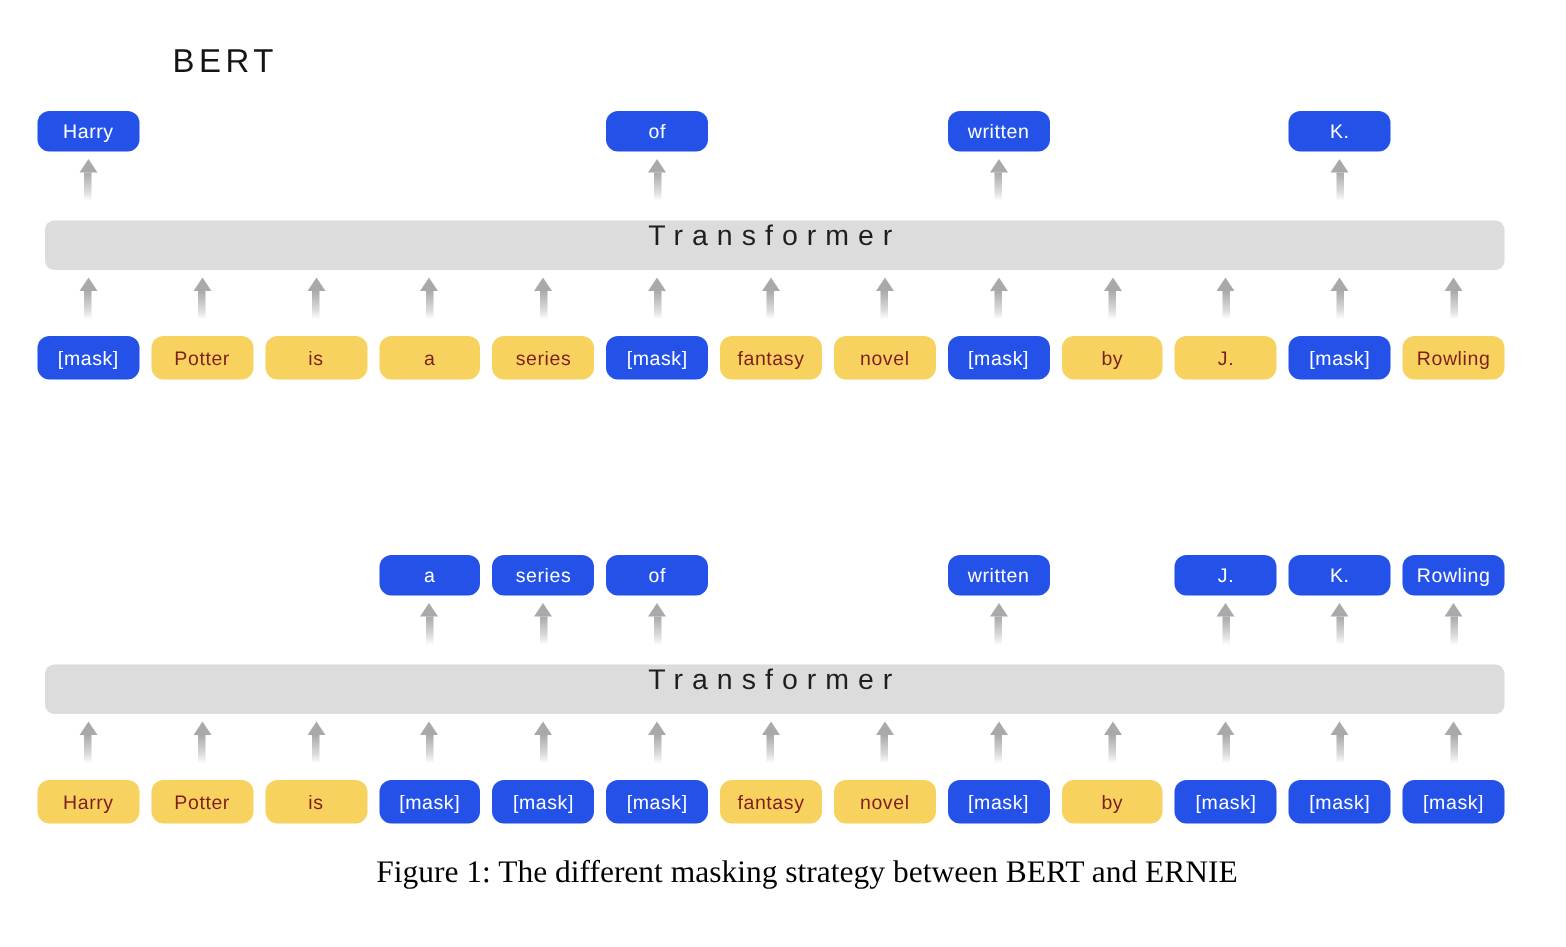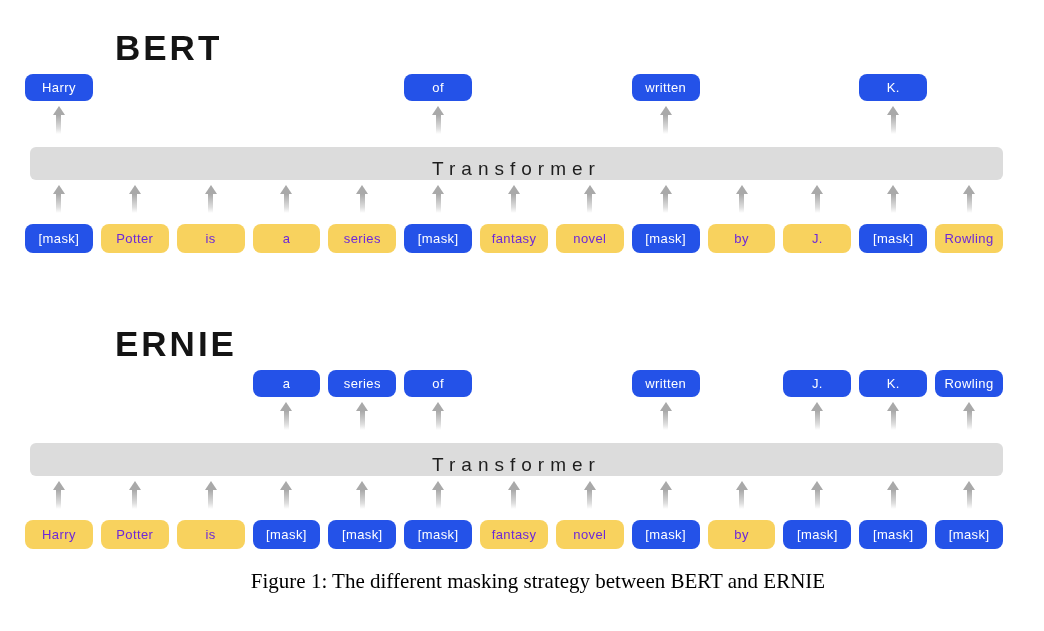--- a/index.html
+++ b/index.html
@@ -3,52 +3,52 @@
 <meta charset="utf-8">
 <style>
   html,body{margin:0;padding:0;background:#ffffff;}
   .canvas{
     position:relative;width:1044px;height:631px;background:#ffffff;overflow:hidden;
     font-family:"Liberation Sans","DejaVu Sans",sans-serif;
   }
   .panel{position:absolute;left:0;width:1044px;height:280px;}
   .title{
     position:absolute;left:115px;top:28px;margin:0;
-    font-size:35px;font-weight:700;letter-spacing:3px;color:#141414;
+    font-size:22px;font-weight:400;letter-spacing:3px;color:#141414;
   }
   .row{
     position:absolute;left:25px;width:978px;
     display:grid;grid-template-columns:repeat(13,1fr);gap:8px;
   }
   .row.predicted{top:74px;height:27px;}
   .row.arrows-out{top:105px;height:30px;}
   .row.arrows-in{top:184px;height:29px;}
   .row.inputs{top:224px;height:29px;}
   .cell{display:flex;align-items:center;justify-content:center;}
   .tok{
     width:100%;height:100%;border-radius:8px;
     display:flex;align-items:center;justify-content:center;
     font-size:13px;letter-spacing:0.4px;
   }
   .tok.masked{background:var(--masked-token,#2452e8);color:#ffffff;}
-  .tok.plain{background:var(--plain-token,#f8d25e);color:#6d28d9;}
+  .tok.plain{background:var(--plain-token,#f8d25e);color:#7f1d1d;}
   .arrow{display:flex;flex-direction:column;align-items:center;height:28px;}
   .arrow-head{
     width:0;height:0;
     border-left:6px solid transparent;border-right:6px solid transparent;
     border-bottom:9px solid var(--arrow,#a9a9a9);
   }
   .arrow-stem{
     width:5px;flex:1;
     background:linear-gradient(to bottom,var(--arrow,#a9a9a9),#dedede 70%,rgba(255,255,255,0));
   }
   .bar{
     position:absolute;left:30px;top:147px;width:973px;height:33px;
     background:var(--transformer-bar,#dcdcdc);border-radius:6px;
-    display:flex;align-items:flex-end;justify-content:center;
+    display:flex;align-items:flex-start;justify-content:center;
   }
   .bar-label{font-size:19px;letter-spacing:6px;color:#1e1e1e;}
   .caption{
     position:absolute;left:0;top:569px;width:100%;text-align:center;
     font-family:"Liberation Serif","DejaVu Serif",serif;
     font-size:21px;color:#000000;padding-left:16px;
   }
 </style>
 </head>
 <body>
@@ -269,21 +269,20 @@
         </div>
         <div class="cell">
           <div class="tok plain">
             <span class="tok-label">Rowling</span>
           </div>
         </div>
       </div>
   </section>
 
   <section class="panel" style="top:296px;">
-    <h2 class="title">ERNIE</h2>
     <div class="row predicted">
         <div class="cell"></div>
         <div class="cell"></div>
         <div class="cell"></div>
         <div class="cell">
           <div class="tok masked">
             <span class="tok-label">a</span>
           </div>
         </div>
         <div class="cell">

